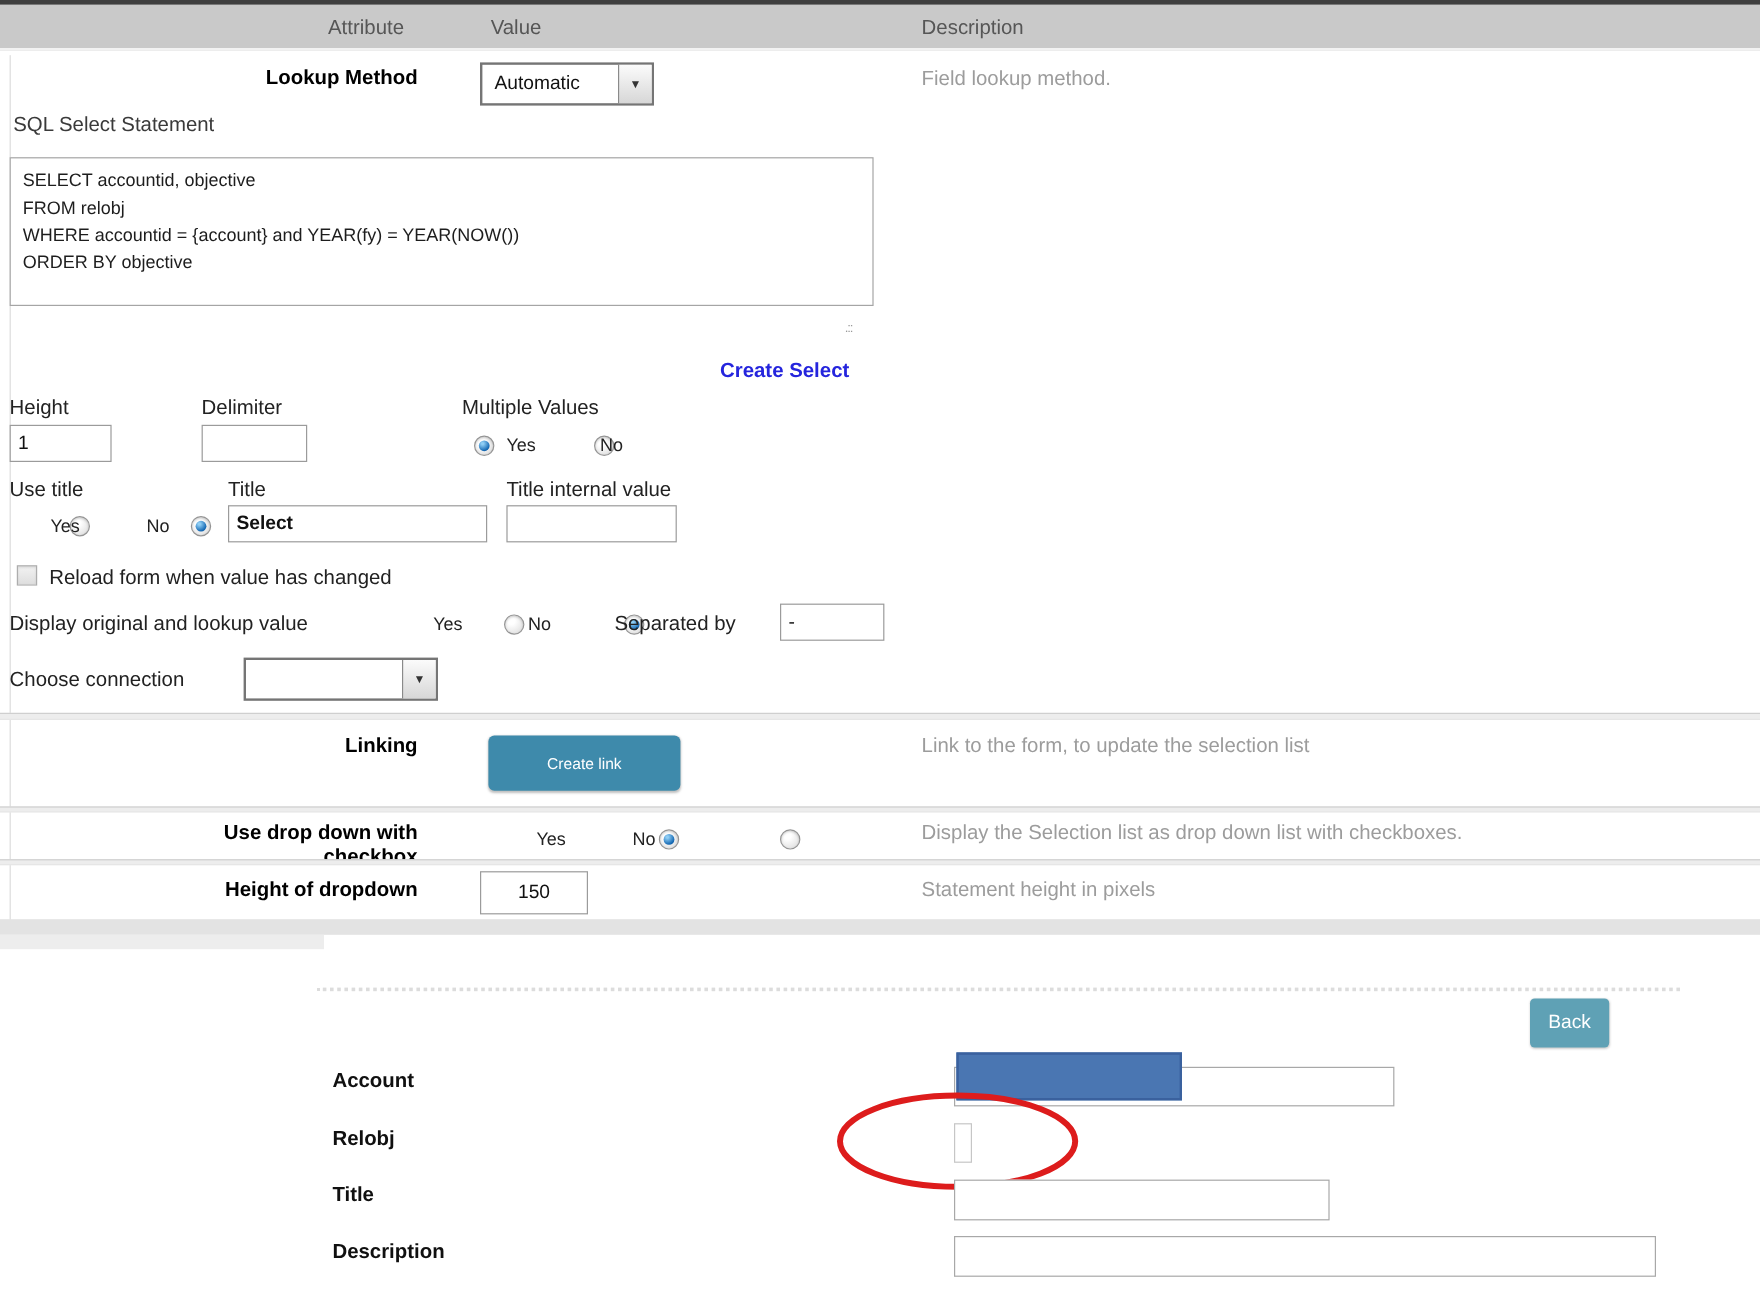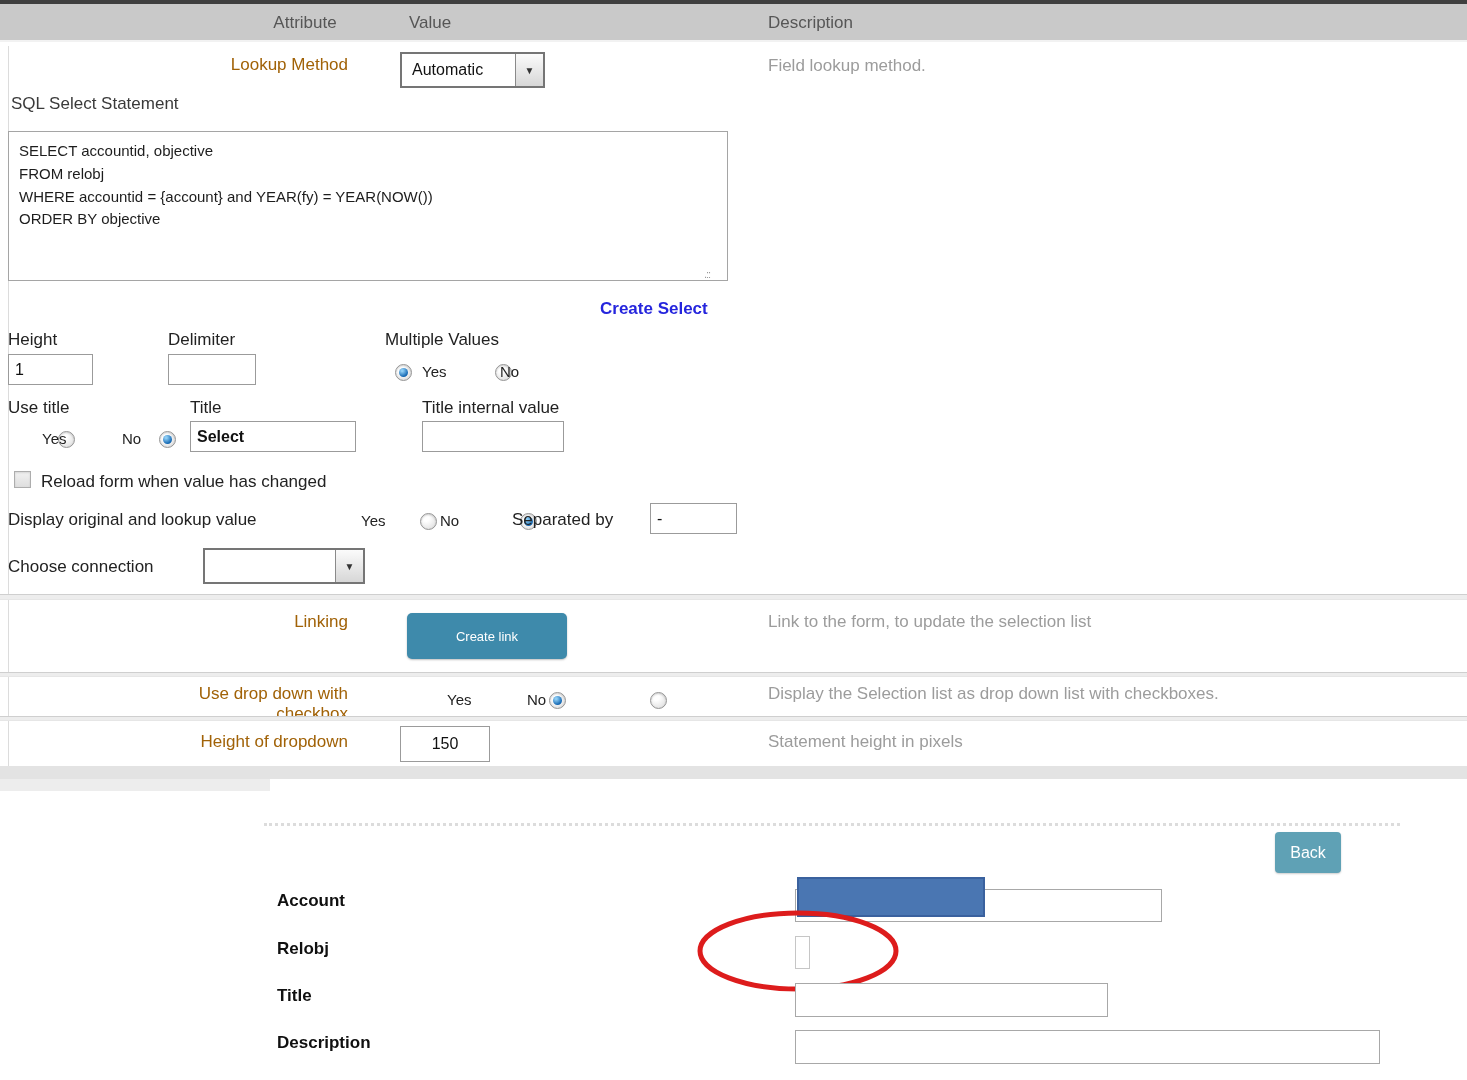--- a/index.html
+++ b/index.html
@@ -9,21 +9,21 @@
 
   .abs { position:absolute; }
 
   
   .topline { left:0; top:0; width:1467px; height:4px; background:#3f3f3f; }
   .header-bar { left:0; top:4px; width:1467px; height:38px; background:#c9c9c9; border-bottom:2px solid #f2f2f2; }
   .header-label { top:13px; font-size:17px; color:#565656; }
 
   .panel-left-border { left:8px; top:46px; width:1px; height:722px; background:#dcdcdc; }
 
-  .attr-label { font-size:17px; font-weight:400; color:#a16207; text-align:right; width:200px; left:148px; }
+  .attr-label { font-size:17px; font-weight:700; color:#000000; text-align:right; width:200px; left:148px; }
   .desc-text { left:768px; font-size:17px; color:#9c9c9c; }
 
   .inline-label { font-size:17px; color:#222; }
 
   
   .select { background:#fff; border:2px solid #757575; display:flex; align-items:stretch; cursor:default; }
   .select .val { flex:1; font-size:16px; color:#111; display:flex; align-items:center; padding-left:10px; }
   .select .arrow-btn { width:28px; border-left:1px solid #8a8a8a; background:linear-gradient(#fbfbfb,#d7d7d7); display:flex; align-items:center; justify-content:center; font-size:10px; color:#333; }
 
   .text-input { background:#fff; border:1px solid #9b9b9b; font-size:16px; color:#111; padding:0 6px; font-family:"Liberation Sans", sans-serif; }
@@ -79,21 +79,21 @@
   
   <div class="abs attr-label" style="top:55px;">Lookup Method</div>
   <div class="abs select" style="left:400px;top:52px;width:145px;height:36px;">
     <span class="val">Automatic</span>
     <span class="arrow-btn">▼</span>
   </div>
   <div class="abs desc-text" style="top:56px;">Field lookup method.</div>
 
   
   <div class="abs inline-label" style="left:11px;top:94px;color:#3a3a3a;">SQL Select Statement</div>
-  <div class="abs sql-box" style="left:8px;top:131px;width:720px;height:150px;">SELECT accountid, objective
+  <div class="abs sql-box" style="left:8px;top:131px;width:720px;height:124px;">SELECT accountid, objective
 FROM relobj
 WHERE accountid = {account} and YEAR(fy) = YEAR(NOW())
 ORDER BY objective</div>
   <div class="abs grip" style="left:704px;top:268px;">.::</div>
   <div class="abs link" style="left:600px;top:299px;">Create Select</div>
 
   
   <div class="abs inline-label" style="left:8px;top:330px;">Height</div>
   <input class="abs text-input" style="left: 8px; top: 354px; width: 85px; height: 31px;" value="1">
   <div class="abs inline-label" style="left:168px;top:330px;">Delimiter</div>
@@ -104,21 +104,21 @@
   <span class="abs radio" style="left:474px;top:363px;"></span>
   <span class="abs radio-label" style="left:500px;top:363px;">No</span>
 
   
   <div class="abs inline-label" style="left:8px;top:398px;">Use title</div>
   <span class="abs radio" style="left:15px;top:430px;"></span>
   <span class="abs radio-label" style="left:42px;top:430px;">Yes</span>
   <span class="abs radio checked" style="left:95px;top:430px;"></span>
   <span class="abs radio-label" style="left:122px;top:430px;">No</span>
   <div class="abs inline-label" style="left:190px;top:398px;">Title</div>
-  <input class="abs text-input" style="left: 190px; top: 421px; width: 166px; height: 31px; font-weight: 600;" value="Select">
+  <input class="abs text-input" style="left: 190px; top: 421px; width: 216px; height: 31px; font-weight: 600;" value="Select">
   <div class="abs inline-label" style="left:422px;top:398px;">Title internal value</div>
   <input class="abs text-input" style="left: 422px; top: 421px; width: 142px; height: 31px;" value="">
 
   
   <span class="abs checkbox" style="left:14px;top:471px;"></span>
   <div class="abs inline-label" style="left:41px;top:472px;">Reload form when value has changed</div>
 
   
   <div class="abs inline-label" style="left:8px;top:510px;">Display original and lookup value</div>
   <span class="abs radio" style="left:334px;top:512px;"></span>

